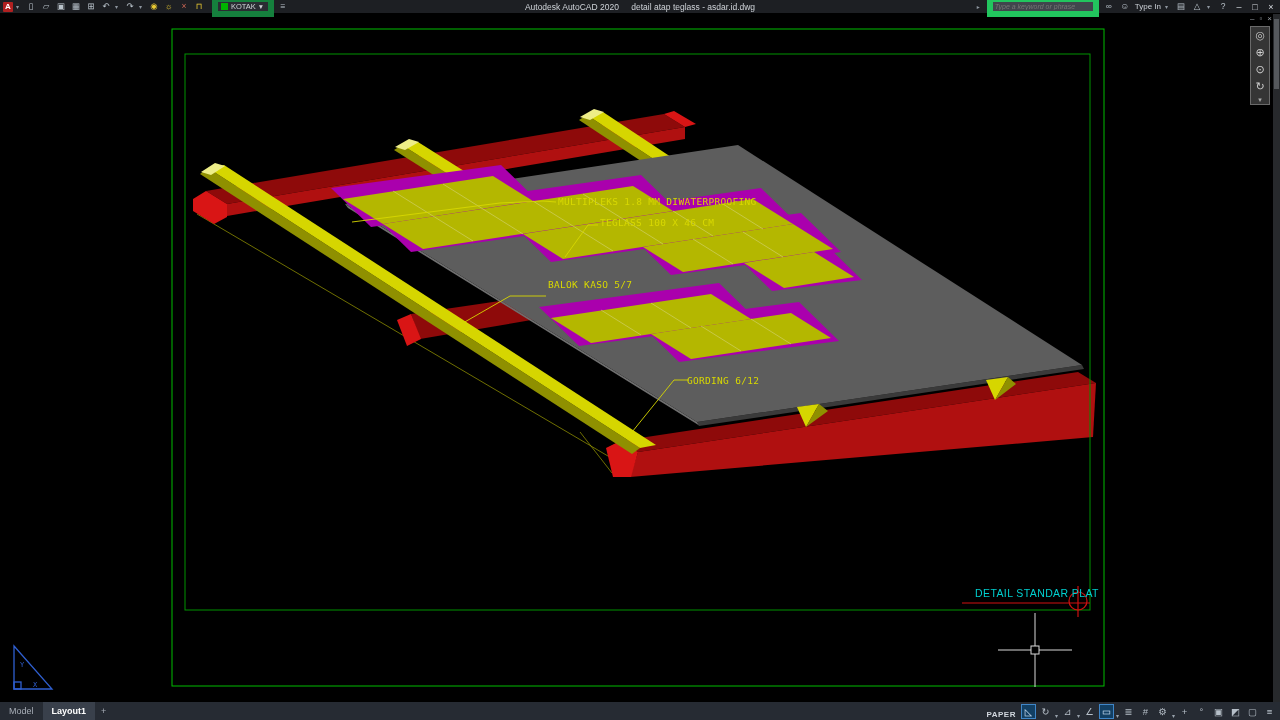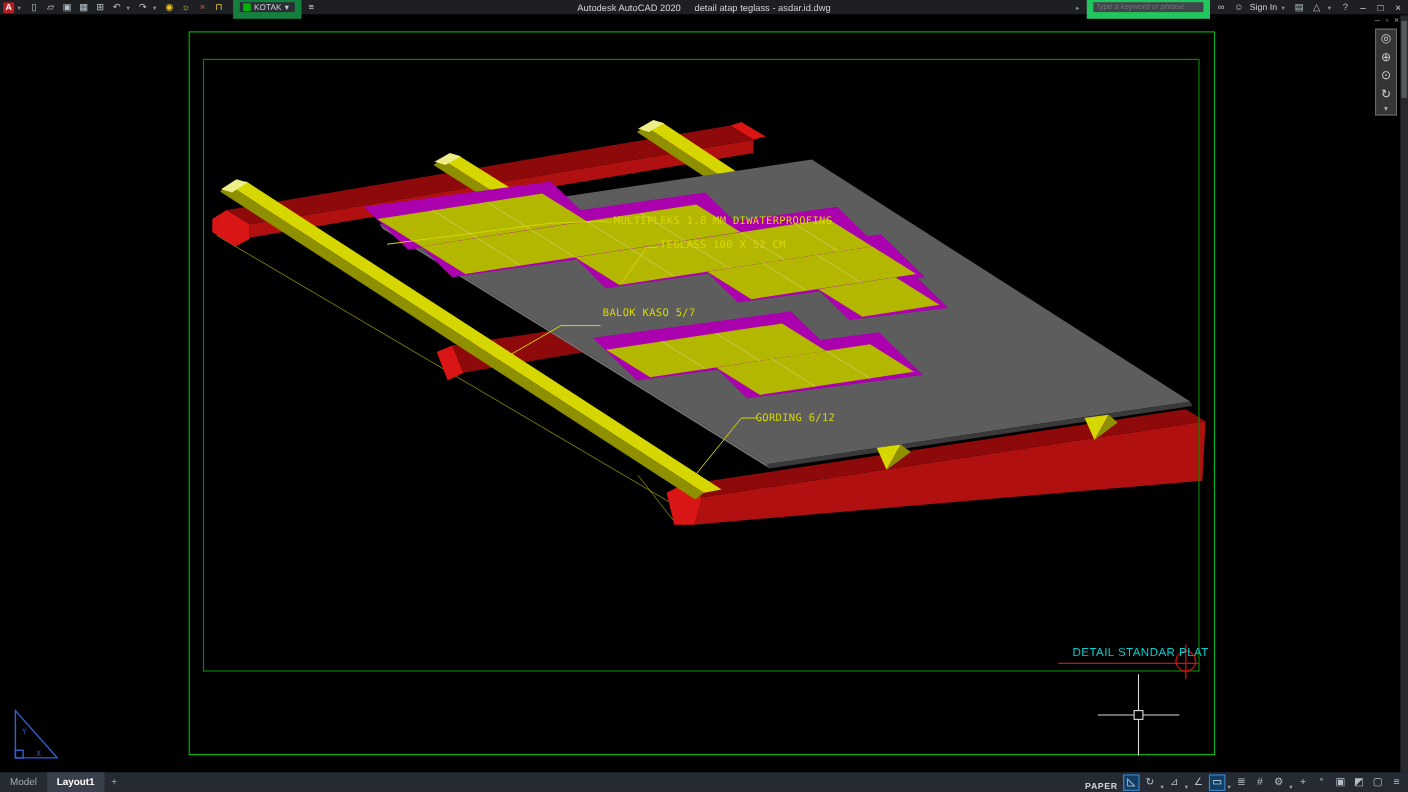--- a/index.html
+++ b/index.html
@@ -178,21 +178,21 @@
     </g>
 
     <g stroke="var(--c-crosshair)" stroke-width="1">
       <line x1="998" y1="650" x2="1072" y2="650"></line>
       <line x1="1035" y1="613" x2="1035" y2="687"></line>
       <rect x="1031" y="646" width="8" height="8" fill="#000"></rect>
     </g>
   </svg>
 
   <div class="ann" style="left:558px;top:196px;">MULTIPLEKS 1.8 MM DIWATERPROOFING</div>
-  <div class="ann" style="left:600px;top:217px;">TEGLASS 100 X 52 CM</div>
+  <div class="ann" style="left:600px;top:217px;">TEGLASS 100 X 46 CM</div>
   <div class="ann" style="left:548px;top:279px;">BALOK KASO 5/7</div>
   <div class="ann" style="left:687px;top:375px;">GORDING 6/12</div>
   <div id="detail-label" style="left:965px;top:587px;">DETAIL STANDAR PLAT</div>
 
   <div id="titlebar">
     <div class="tb-left">
       <span class="logo">A</span>
       <span class="dd">▾</span>
       <span class="tbi">▯</span>
       <span class="tbi">▱</span>
@@ -216,21 +216,21 @@
     </div>
     <div id="title-center">
       <b>Autodesk AutoCAD 2020</b>
       <span>detail atap teglass - asdar.id.dwg</span>
     </div>
     <div class="tb-right">
       <span class="dd">▸</span>
       <input id="search-box" placeholder="Type a keyword or phrase" style="">
       <span class="tbi">∞</span>
       <span class="tbi">☺</span>
-      <span class="signin">Sign In</span>
+      <span class="signin">Type In</span>
       <span class="dd">▾</span>
       <span class="tbi">▤</span>
       <span class="tbi">△</span>
       <span class="dd">▾</span>
       <span class="tbi">?</span>
       <span class="winbtn">–</span>
       <span class="winbtn">□</span>
       <span class="winbtn">×</span>
     </div>
   </div>

